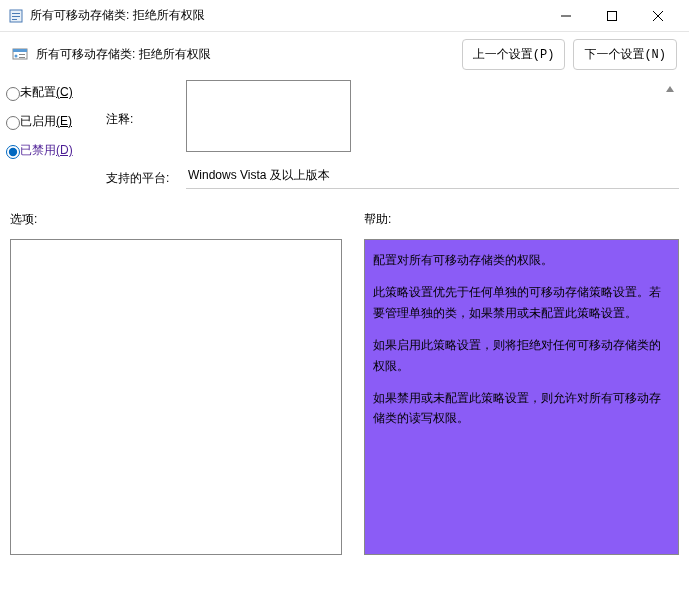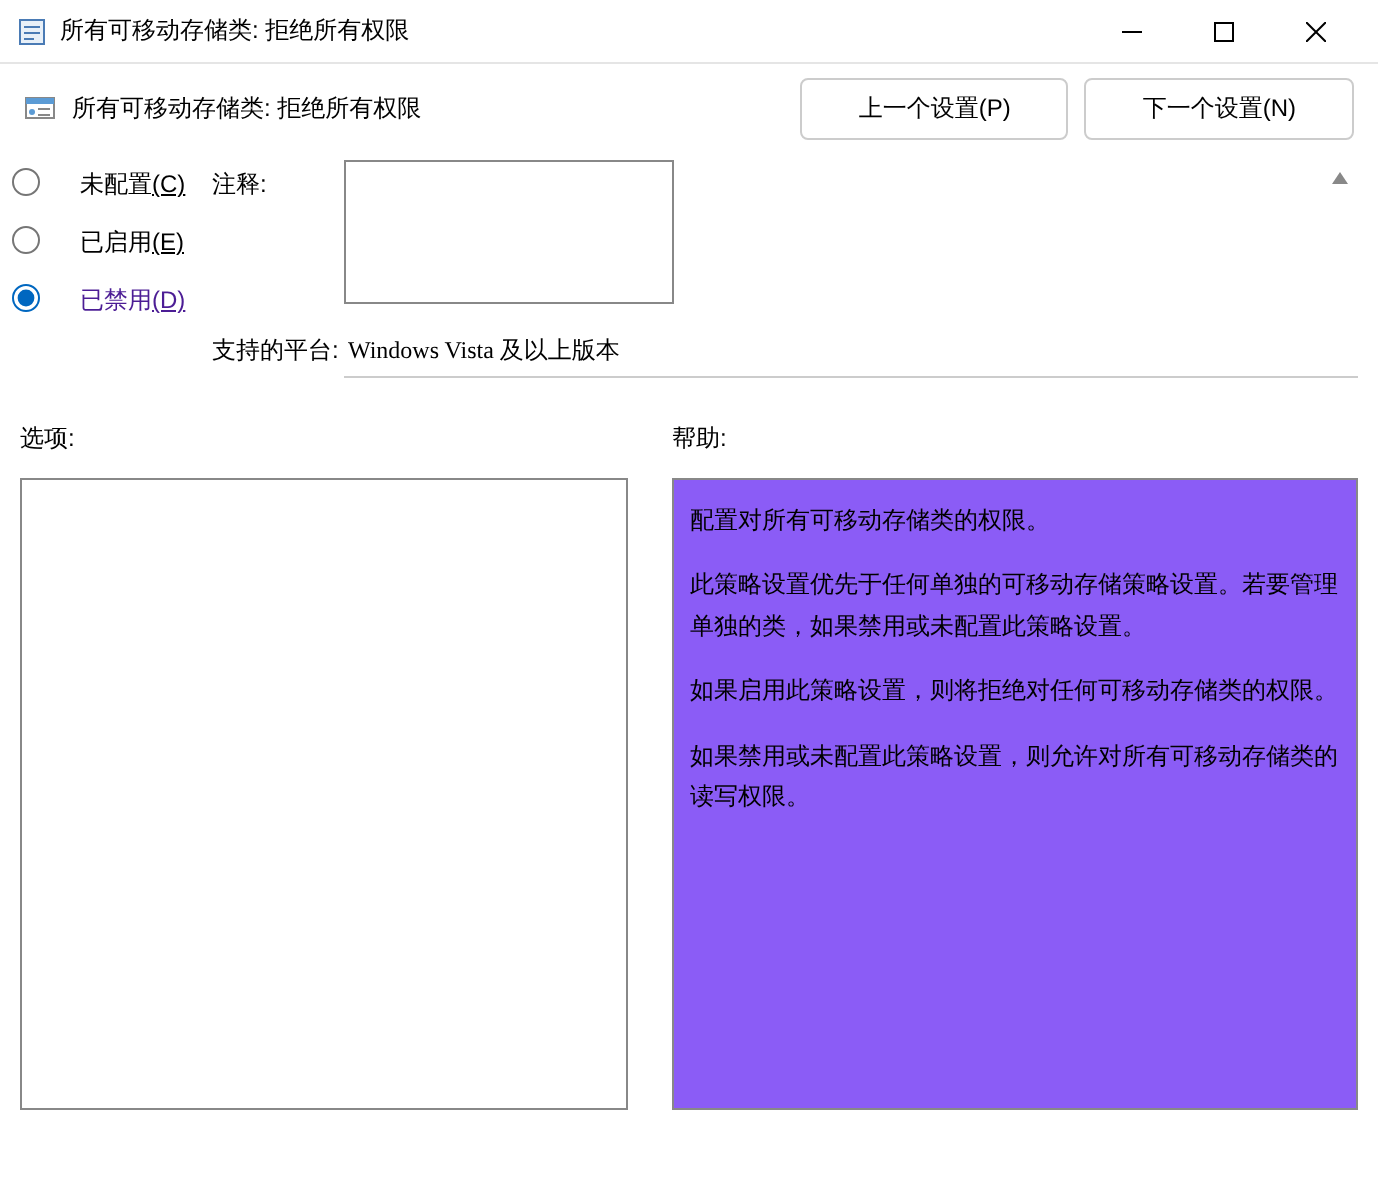--- a/index.html
+++ b/index.html
@@ -61,66 +61,67 @@
       display: inline-flex;
       align-items: center;
       justify-content: center;
     }
     .header-title {
       flex: 1;
       font-size: 12px;
       color: #000;
     }
     .nav-btn {
-      padding: 6px 28px;
+      padding: 6px 10px;
       border: 1px solid #ccc;
       border-radius: 4px;
       background: #fff;
       font-size: 12px;
       cursor: pointer;
-      font-family: Liberation Sans, sans-serif;
+      font-family: Liberation Mono, monospace;
     }
     .config-row {
       display: flex;
       padding: 4px 10px 4px 6px;
       gap: 10px;
     }
     .radio-col {
       width: 90px;
       display: flex;
       flex-direction: column;
       gap: 12px;
       padding-top: 4px;
     }
     .radio-opt {
       display: flex;
-      align-items: flex-start;
-      gap: 20px;
+      align-items: flex-end;
+      gap: 0;
       cursor: pointer;
     }
     .radio-opt input[type="radio"] {
       width: 14px;
       height: 14px;
       accent-color: #0067c0;
     }
     .radio-label {
       font-size: 12px;
     }
     .radio-label u {
       text-decoration: underline;
     }
     .fields-col {
       flex: 1;
       display: flex;
       flex-direction: column;
     }
     .field-row {
       display: flex;
-      align-items: flex-start;
+      align-items: center;
       margin-bottom: 8px;
+      gap: 14px;
     }
     .field-label {
       width: 66px;
       font-size: 12px;
       color: #000;
       padding-top: 4px;
     }
     .comment-box {
       flex: 1;
       height: 72px;
@@ -147,34 +148,33 @@
       justify-content: center;
       font-size: 10px;
       color: #777;
     }
     .platform-text {
       flex: 1;
       font-size: 12px;
       color: #000;
       padding: 4px 0 4px 2px;
       border-bottom: 1px solid #ccc;
-      font-family: Liberation Serif, serif;
     }
     .lower {
       display: flex;
       padding: 10px 10px 4px 10px;
       gap: 10px;
       height: 358px;
     }
     .lower-col {
       display: flex;
       flex-direction: column;
     }
     .lower-col.left {
-      width: 304px;
+      width: 332px;
     }
     .lower-col.right {
       flex: 1;
       padding-left: 12px;
     }
     .lower-label {
       font-size: 12px;
       margin-bottom: 10px;
       height: 18px;
     }

